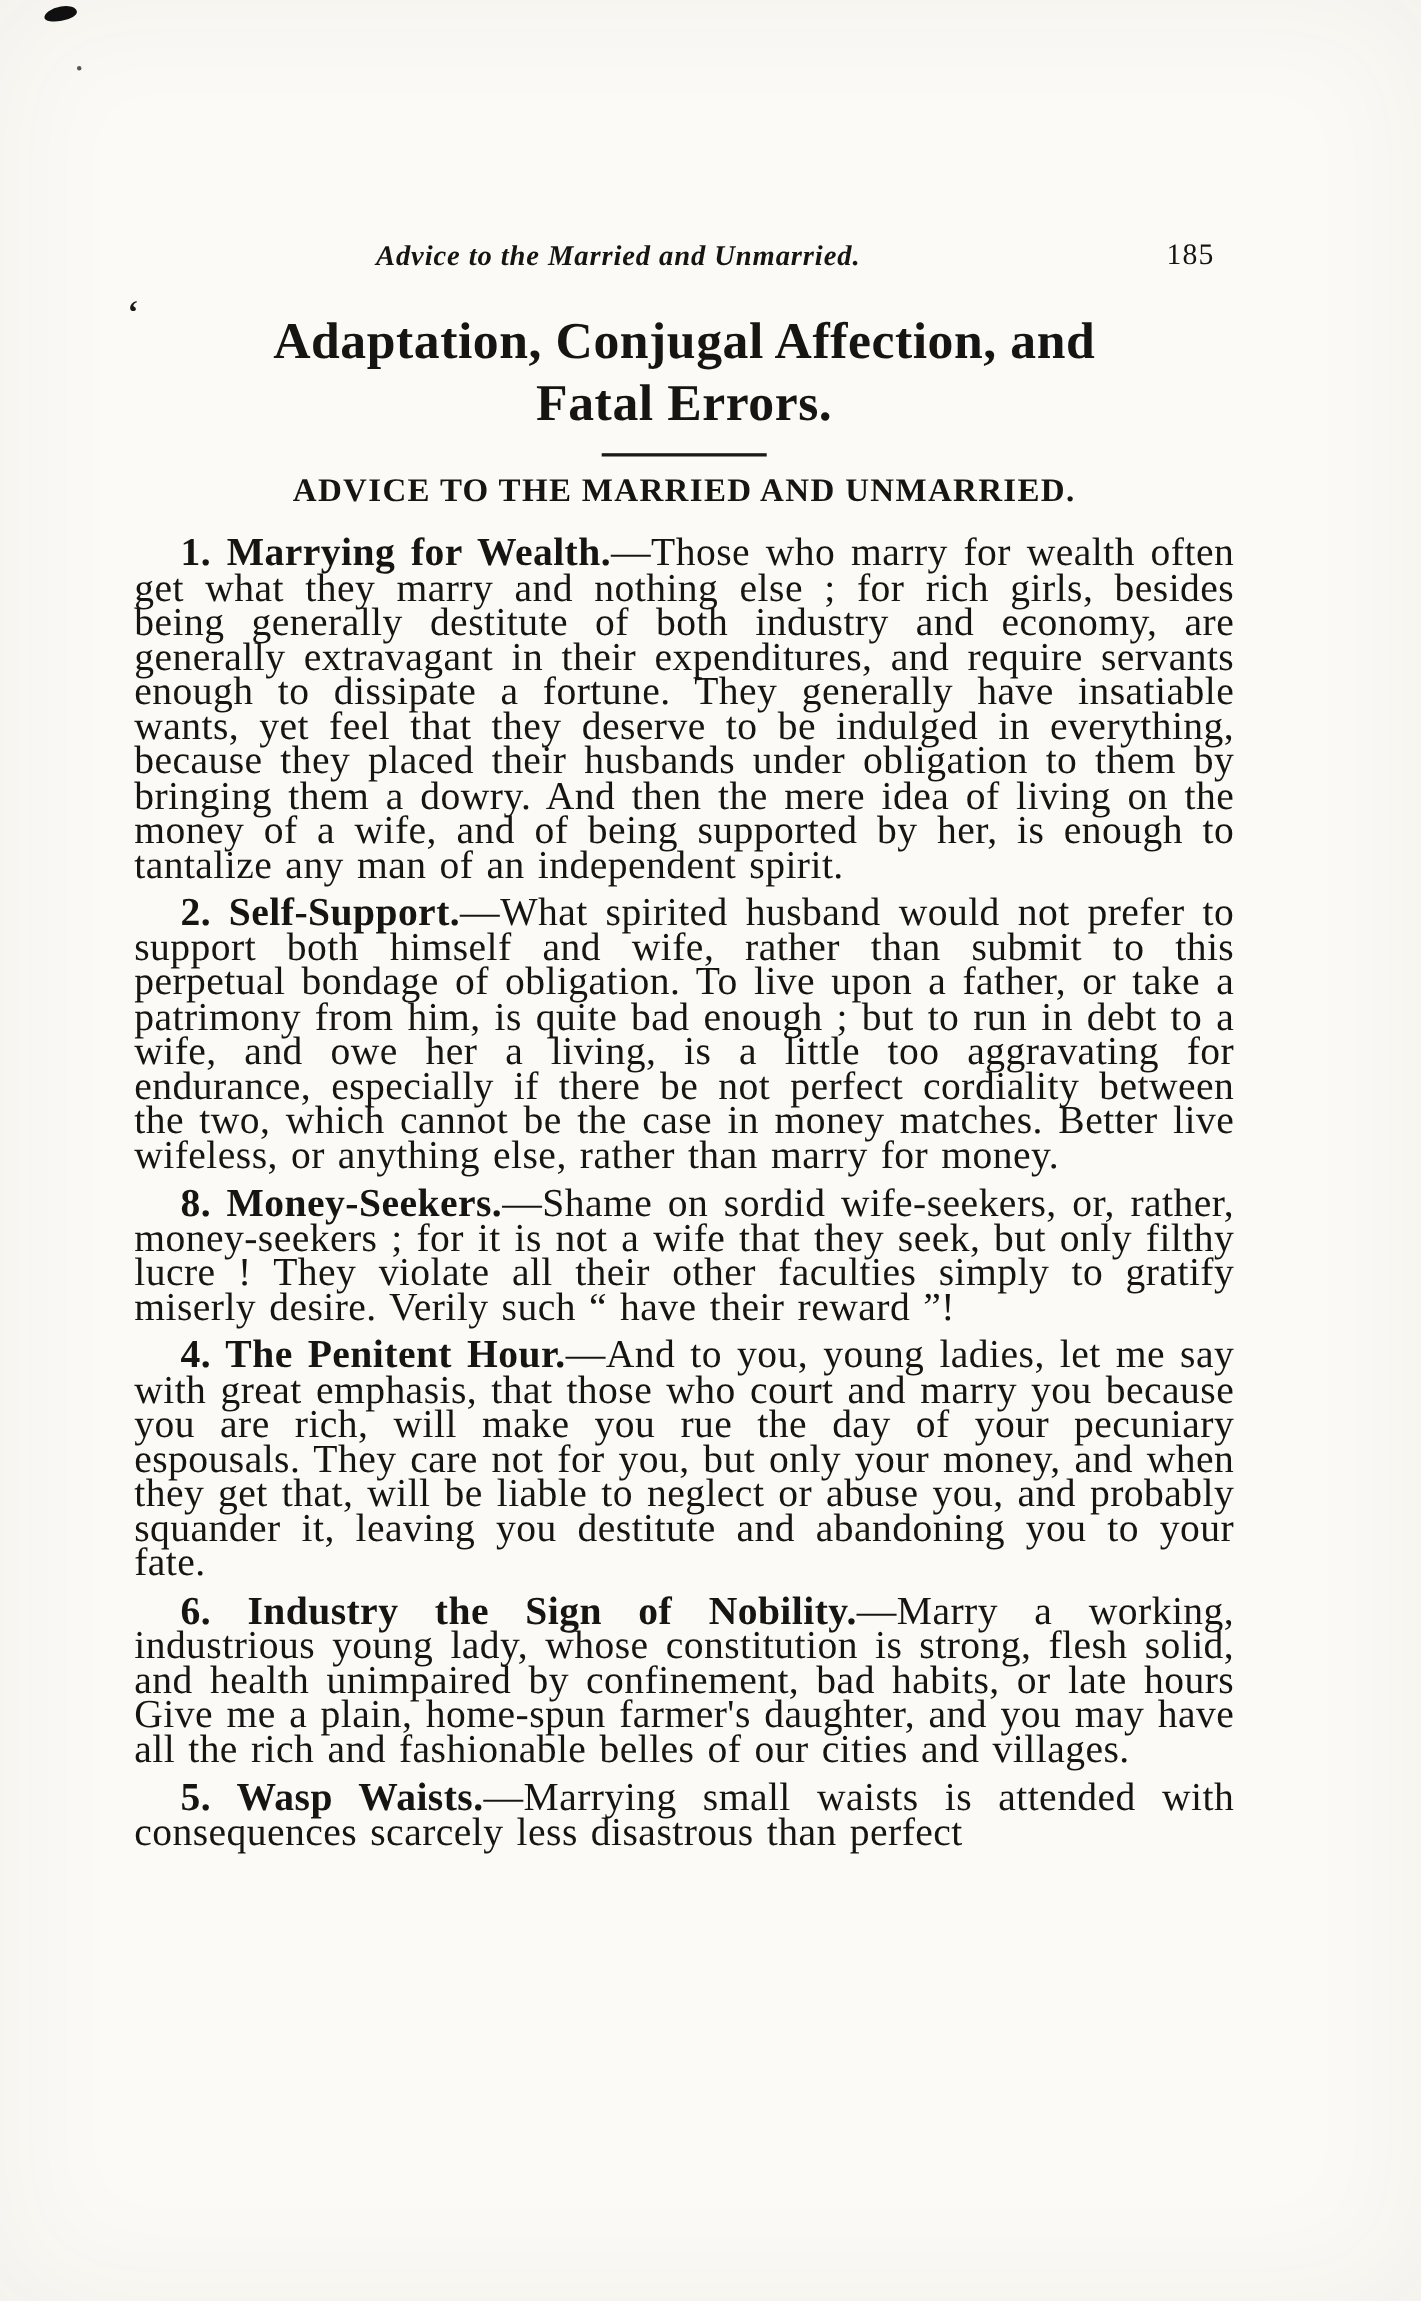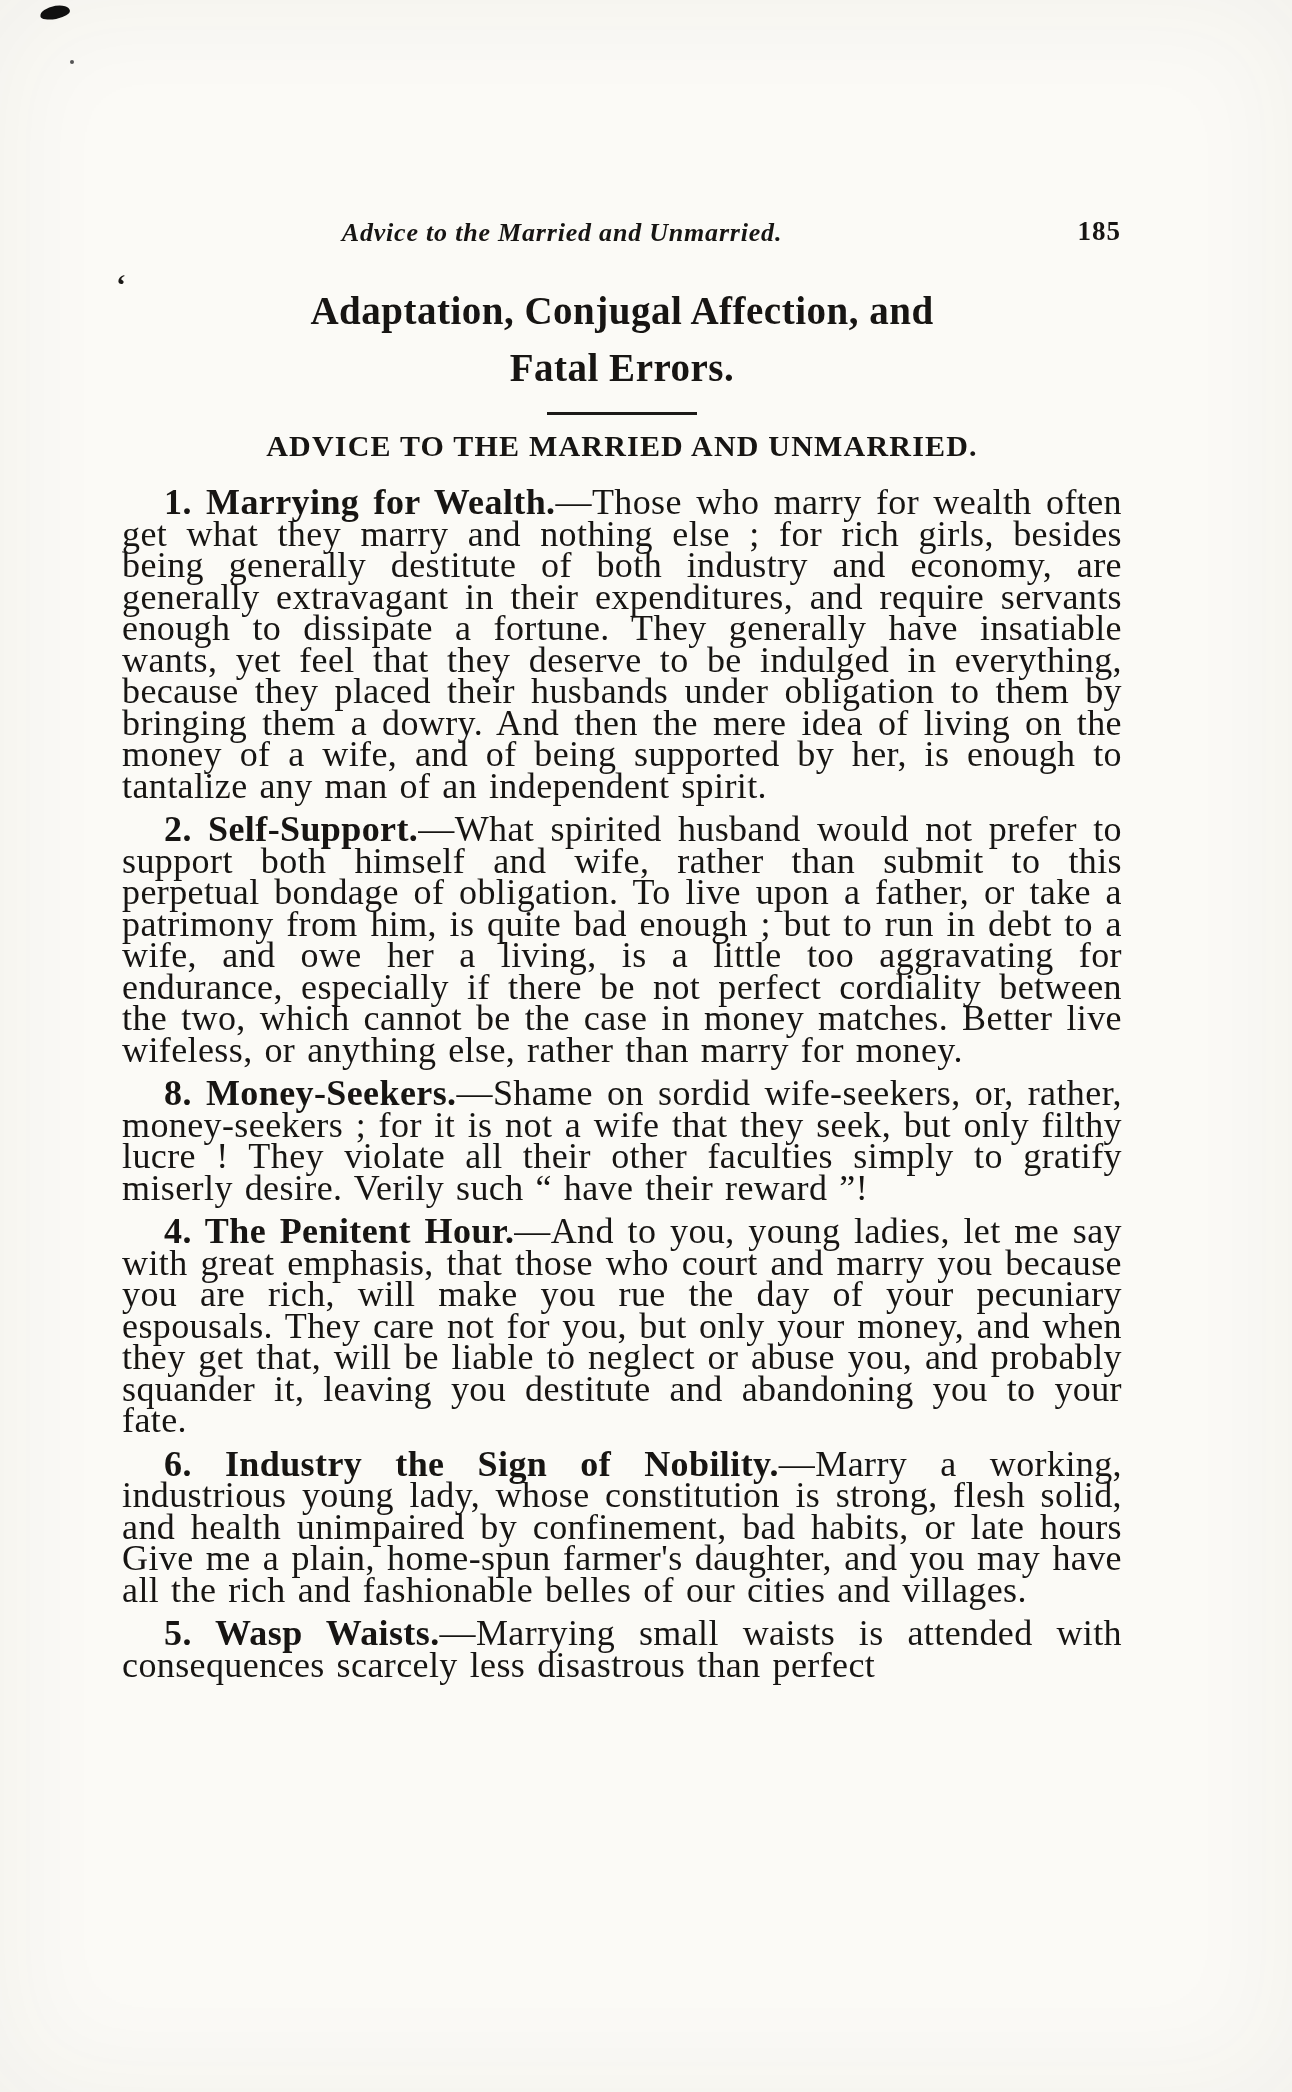--- a/index.html
+++ b/index.html
@@ -25,31 +25,31 @@
     position: relative;
     text-align: center;
     font-style: italic;
     font-weight: 700;
     font-size: 26px;
     letter-spacing: 0.8px;
     padding-right: 120px;
   }
   .rh-page {
     position: absolute;
-    right: 1px;
+    right: 18px;
     top: -2px;
     font-style: normal;
-    font-weight: 700;
+    font-weight: 400;
     font-size: 27px;
     letter-spacing: 1px;
   }
   .title {
     margin: 34px 0 0 0;
     text-align: center;
-    font-size: 39px;
+    font-size: 47px;
     font-weight: 700;
     line-height: 57px;
     letter-spacing: 0.5px;
   }
   .rule {
     width: 150px;
     margin: 16px auto 14px auto;
     border-top: 3px solid #1c1a18;
     height: 0;
   }

